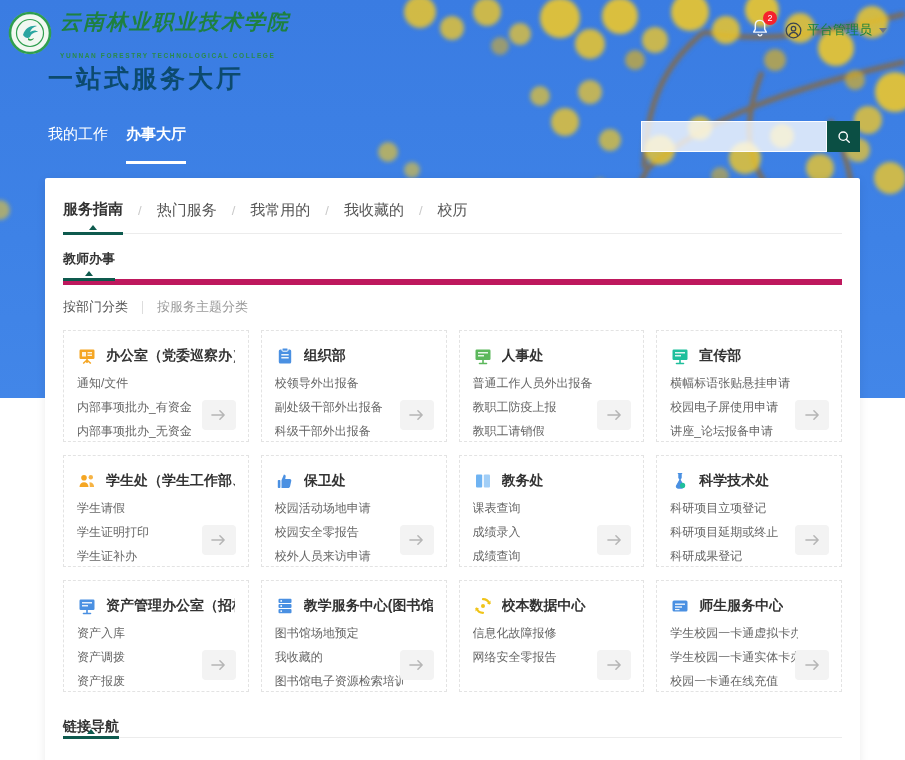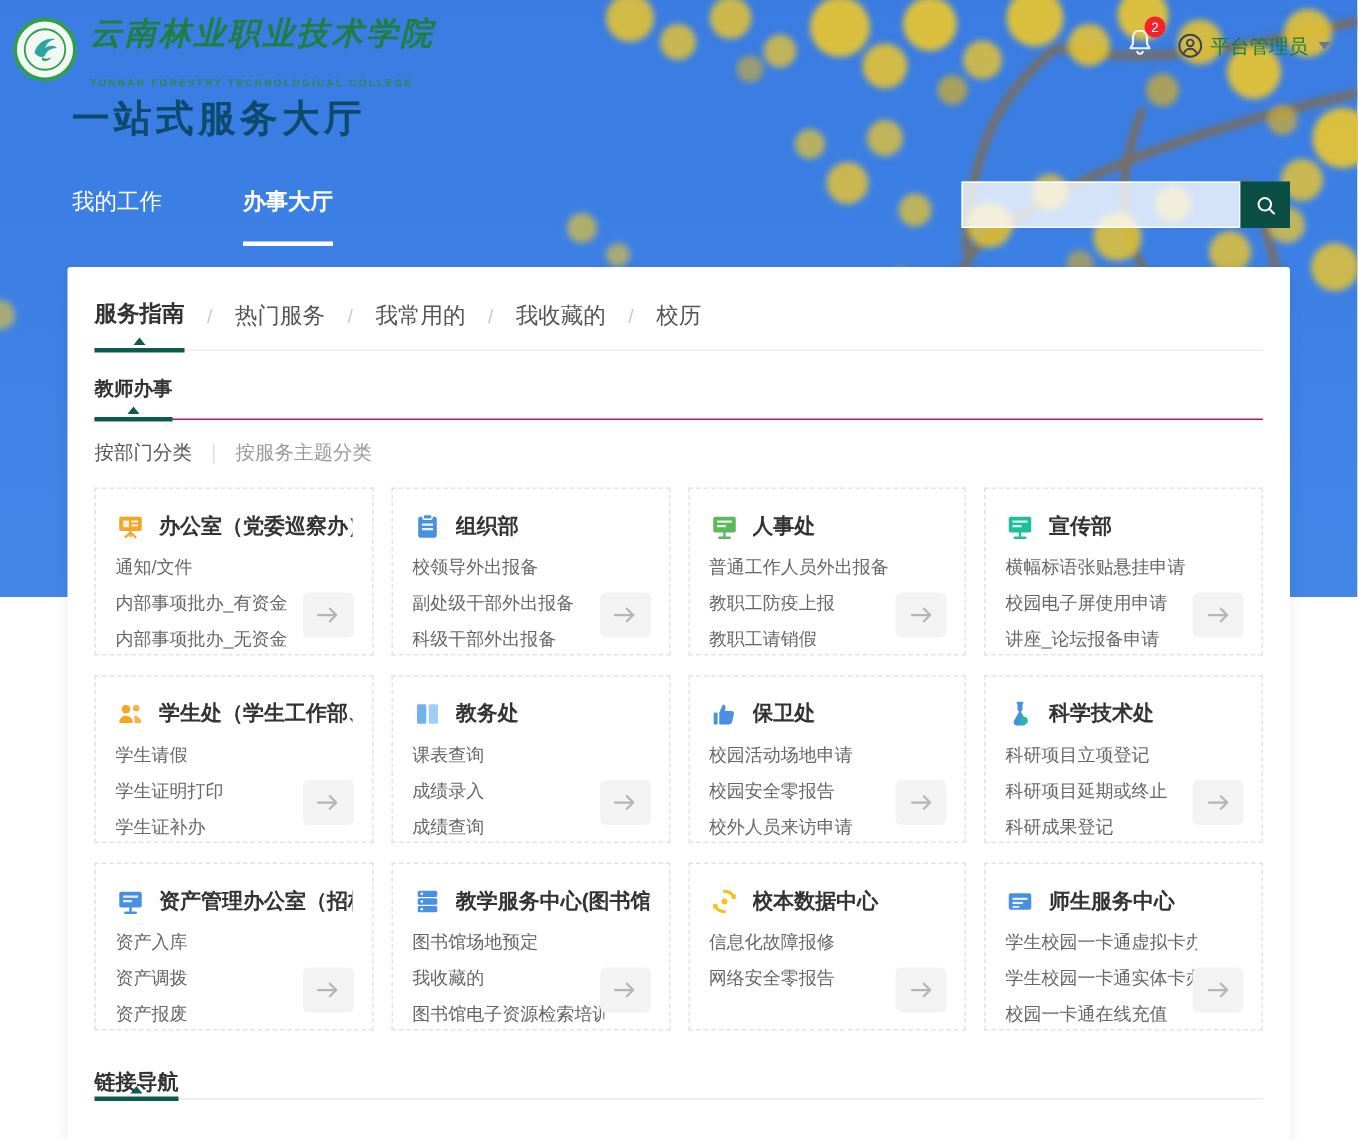--- a/index.html
+++ b/index.html
@@ -29,41 +29,41 @@
   .user-menu { display:flex; align-items:center; gap:5px; cursor:pointer; }
   .user-name { font-size:13px; color:#15803d; }
   .caret { width:0; height:0; border-left:4px solid transparent; border-right:4px solid transparent;
     border-top:5px solid #6b7785; margin-left:2px; }
 
   
   .page-title { margin:10px 0 0 48px; font-size:25px; font-weight:bold; color:#0c4a6e; letter-spacing:3px; }
 
   
   .nav-row { display:flex; justify-content:space-between; align-items:flex-end; margin:26px 45px 0 48px; }
-  .hero-tabs { display:flex; gap:54px;justify-content:flex-end; }
+  .hero-tabs { display:flex; gap:18px;justify-content:flex-end; }
   .hero-tab { color:#fff; font-size:15px; padding-bottom:17px; cursor:pointer; }
   .hero-tab.active { font-weight:bold; border-bottom:3px solid #fff; }
   .search-box { display:flex; margin-bottom:12px; }
   .search-input { width:186px; height:31px; border:1px solid rgba(255,255,255,.9);
     background:rgba(255,255,255,.78); outline:none; padding:0 10px; font-size:13px; color:#333; }
   .search-btn { width:33px; height:31px; border:none; background:#0b4f44; cursor:pointer;
     display:flex; align-items:center; justify-content:center; }
 
   
   .panel { position:relative; margin:14px 45px 0; background:#fff; border-radius:2px;
     box-shadow:0 2px 10px rgba(0,0,0,.08); padding:22px 18px 30px; min-height:566px; }
 
   .panel-tabs { display:flex; align-items:center; border-bottom:1px solid #ececec; }
   .ptab { font-size:15px; color:#555; padding-bottom:13px; cursor:pointer; position:relative; }
   .ptab.active { color:#333; font-weight:bold; border-bottom:3px solid #0e5a4e; margin-bottom:-2px; }
   .ptab.active::after { content:''; position:absolute; left:50%; transform:translateX(-50%); bottom:2px;
     border:4px solid transparent; border-bottom:5px solid #0e5a4e; }
   .tab-sep { color:#c9c9c9; font-size:13px; margin:0 15px; padding-bottom:13px; }
 
-  .subtab-row { display:flex; border-bottom:1px solid #be185d; margin-top:16px; }
+  .subtab-row { display:flex; border-bottom:6px solid #be185d; margin-top:16px; }
   .subtab { font-size:13px; font-weight:bold; color:#333; padding-bottom:10px; cursor:pointer;
     position:relative; border-bottom:3px solid #0e5a4e; margin-bottom:-2px; }
   .subtab::after { content:''; position:absolute; left:50%; transform:translateX(-50%); bottom:2px;
     border:4px solid transparent; border-bottom:5px solid #0e5a4e; }
 
   .filter-row { display:flex; align-items:center; gap:14px; margin-top:13px; }
   .filter { font-size:13px; color:#555; cursor:pointer; }
   .filter.dim { color:#999; }
   .filter-divider { width:1px; height:13px; background:#ddd; }
 
@@ -348,54 +348,54 @@
             </div>
     <button class="card-arrow">
       <svg width="15" height="12" viewBox="0 0 16 12">
         <path d="M1 6h13M9.5 1.5L14 6l-4.5 4.5" fill="none" stroke="#b5b5b5" stroke-width="1.6" stroke-linecap="round" stroke-linejoin="round"></path>
       </svg>
     </button>
   </div>
 
   <div class="card">
     <div class="card-head">
+      <span class="dept-icon" style="color: rgb(74, 144, 226);">
+                <svg viewBox="0 0 20 20">
+                  <rect x="2.8" y="9" width="2.6" height="8" rx="0.8" fill="currentColor"></rect>
+                  <path d="M6.5 17V9.2l2.4-5.6c1 0 1.8.8 1.8 1.8L10.2 8h4.6c1 0 1.7.9 1.5 1.8l-1.2 5.4c-.2.9-1 1.8-2 1.8z" fill="currentColor"></path>
+                </svg>
+              </span>
+      <span class="dept-title">保卫处</span>
+    </div>
+    <div>
+              <div class="svc">校园活动场地申请</div>
+              <div class="svc">校园安全零报告</div>
+              <div class="svc">校外人员来访申请</div>
+            </div>
+    <button class="card-arrow">
+      <svg width="15" height="12" viewBox="0 0 16 12">
+        <path d="M1 6h13M9.5 1.5L14 6l-4.5 4.5" fill="none" stroke="#b5b5b5" stroke-width="1.6" stroke-linecap="round" stroke-linejoin="round"></path>
+      </svg>
+    </button>
+  </div>
+
+  <div class="card">
+    <div class="card-head">
       <span class="dept-icon" style="color: rgb(111, 179, 242);">
                 <svg viewBox="0 0 20 20">
                   <rect x="3" y="3.5" width="6.2" height="13" rx="1" fill="currentColor"></rect>
                   <rect x="10.8" y="3.5" width="6.2" height="13" rx="1" fill="currentColor" opacity=".65"></rect>
                 </svg>
               </span>
       <span class="dept-title">教务处</span>
     </div>
     <div>
               <div class="svc">课表查询</div>
               <div class="svc">成绩录入</div>
               <div class="svc">成绩查询</div>
-            </div>
-    <button class="card-arrow">
-      <svg width="15" height="12" viewBox="0 0 16 12">
-        <path d="M1 6h13M9.5 1.5L14 6l-4.5 4.5" fill="none" stroke="#b5b5b5" stroke-width="1.6" stroke-linecap="round" stroke-linejoin="round"></path>
-      </svg>
-    </button>
-  </div>
-
-  <div class="card">
-    <div class="card-head">
-      <span class="dept-icon" style="color: rgb(74, 144, 226);">
-                <svg viewBox="0 0 20 20">
-                  <rect x="2.8" y="9" width="2.6" height="8" rx="0.8" fill="currentColor"></rect>
-                  <path d="M6.5 17V9.2l2.4-5.6c1 0 1.8.8 1.8 1.8L10.2 8h4.6c1 0 1.7.9 1.5 1.8l-1.2 5.4c-.2.9-1 1.8-2 1.8z" fill="currentColor"></path>
-                </svg>
-              </span>
-      <span class="dept-title">保卫处</span>
-    </div>
-    <div>
-              <div class="svc">校园活动场地申请</div>
-              <div class="svc">校园安全零报告</div>
-              <div class="svc">校外人员来访申请</div>
             </div>
     <button class="card-arrow">
       <svg width="15" height="12" viewBox="0 0 16 12">
         <path d="M1 6h13M9.5 1.5L14 6l-4.5 4.5" fill="none" stroke="#b5b5b5" stroke-width="1.6" stroke-linecap="round" stroke-linejoin="round"></path>
       </svg>
     </button>
   </div>
 
   <div class="card">
     <div class="card-head">

